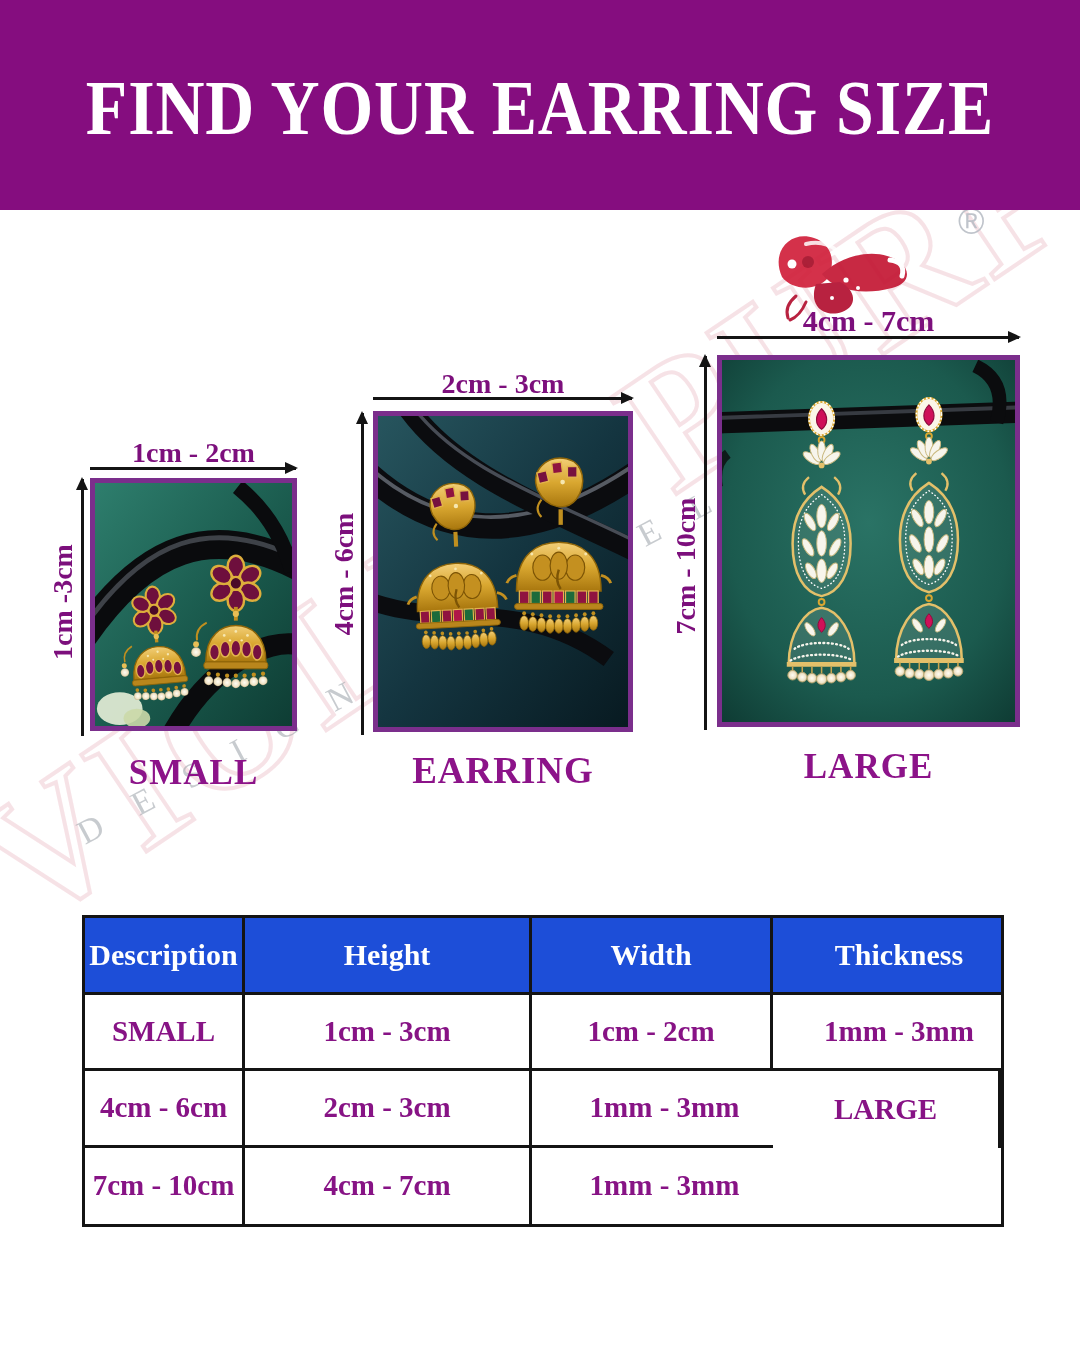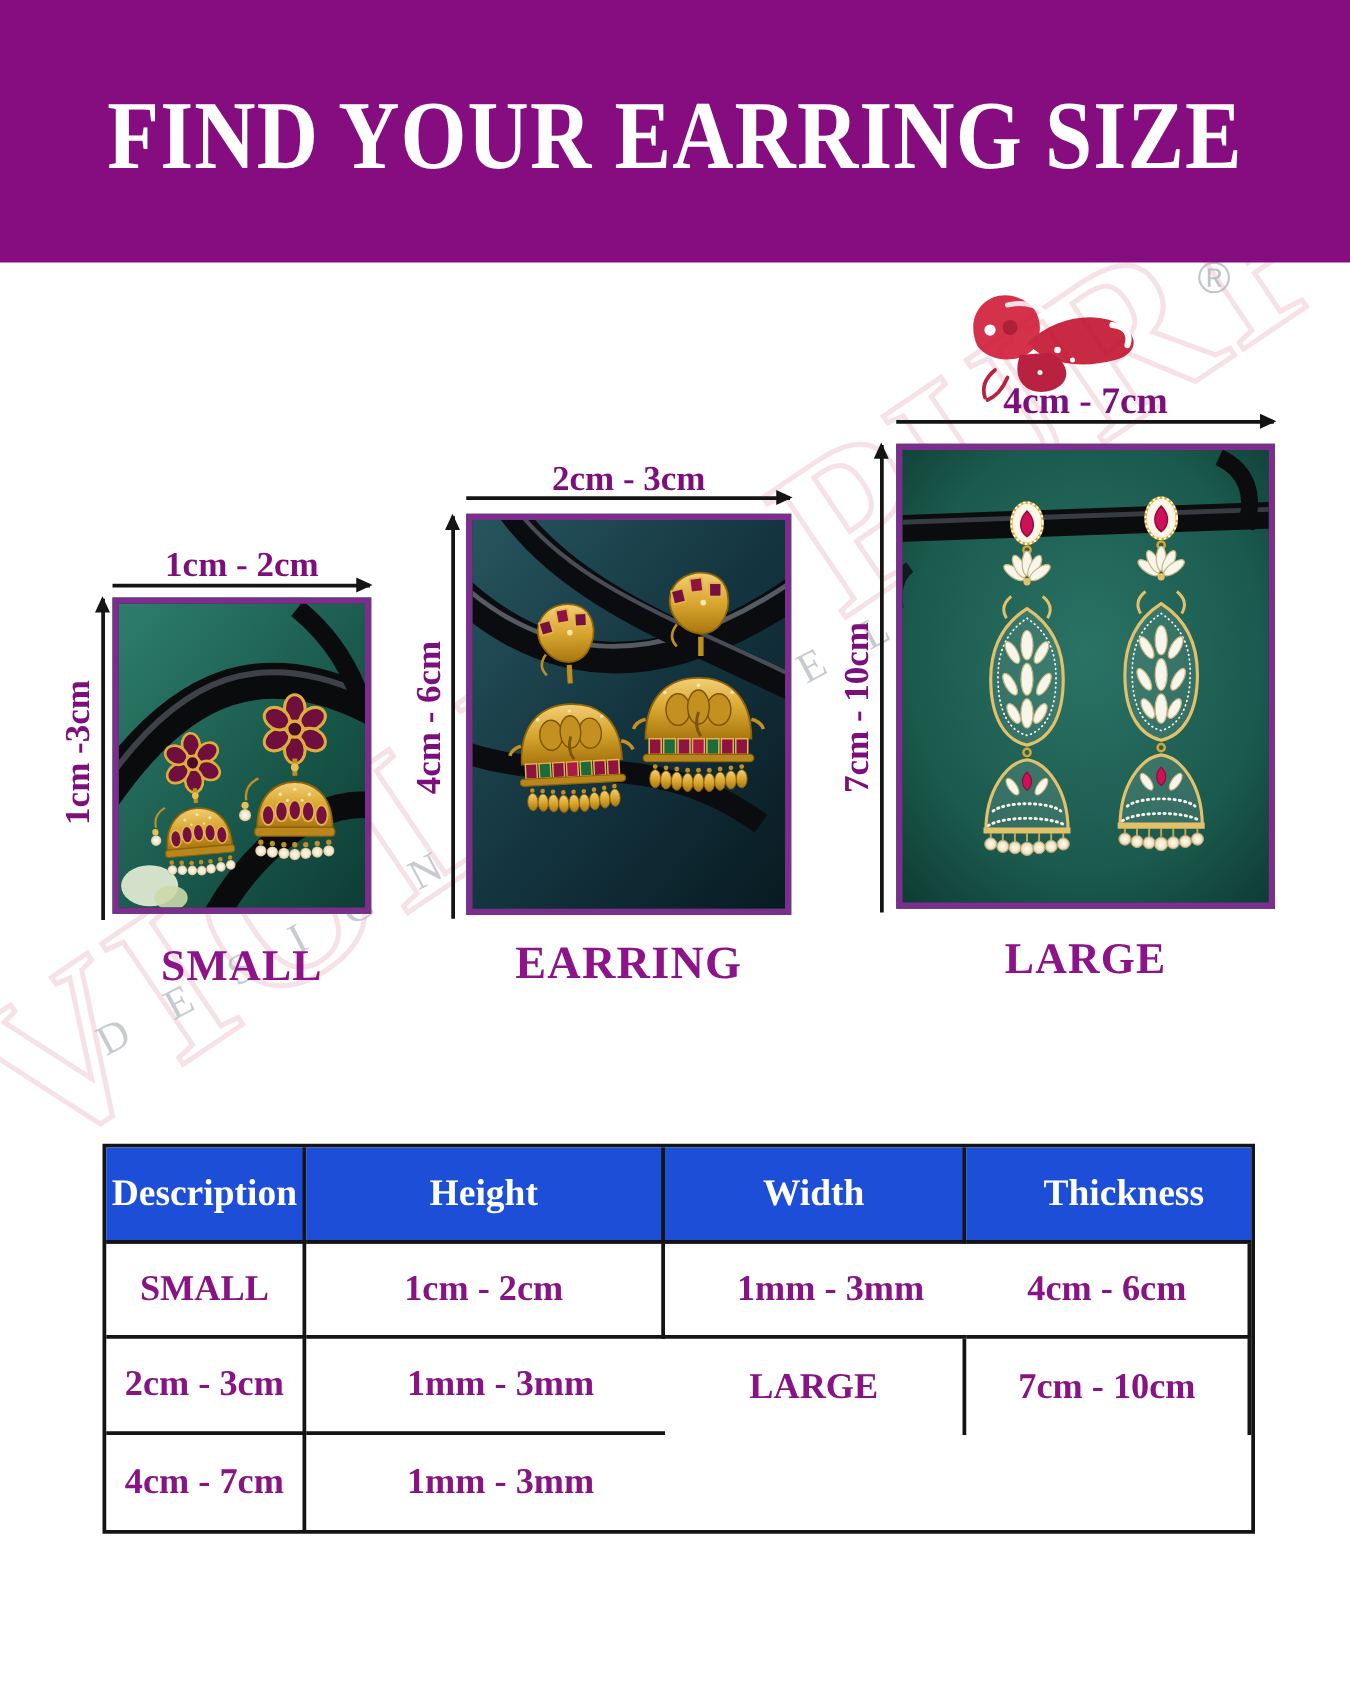--- a/index.html
+++ b/index.html
@@ -343,20 +343,21 @@
       <div class="sizelabel serif" style="left:717px;top:747px;width:303px;font-size:35px">LARGE</div>
     </div>
 
     <div class="sizetable">
       <div class="cell th">Description</div>
       <div class="cell th">Height</div>
       <div class="cell th">Width</div>
       <div class="cell th last-col">Thickness</div>
 
       <div class="cell">SMALL</div>
+      <div class="cell">1cm - 3cm</div>
       <div class="cell">1cm - 2cm</div>
       <div class="cell last-col">1mm - 3mm</div>
 
       <div class="cell">4cm - 6cm</div>
       <div class="cell">2cm - 3cm</div>
       <div class="cell last-col">1mm - 3mm</div>
 
       <div class="cell last-row">LARGE</div>
       <div class="cell last-row">7cm - 10cm</div>
       <div class="cell last-row">4cm - 7cm</div>

